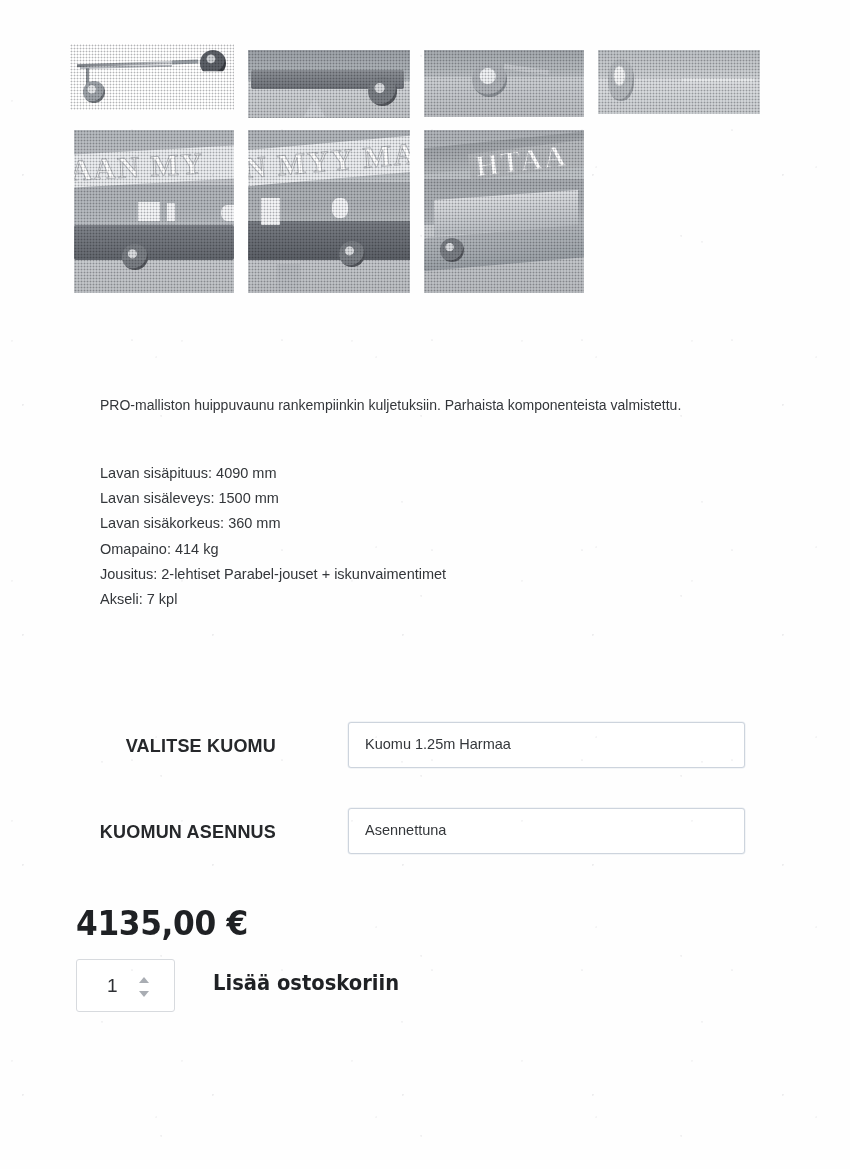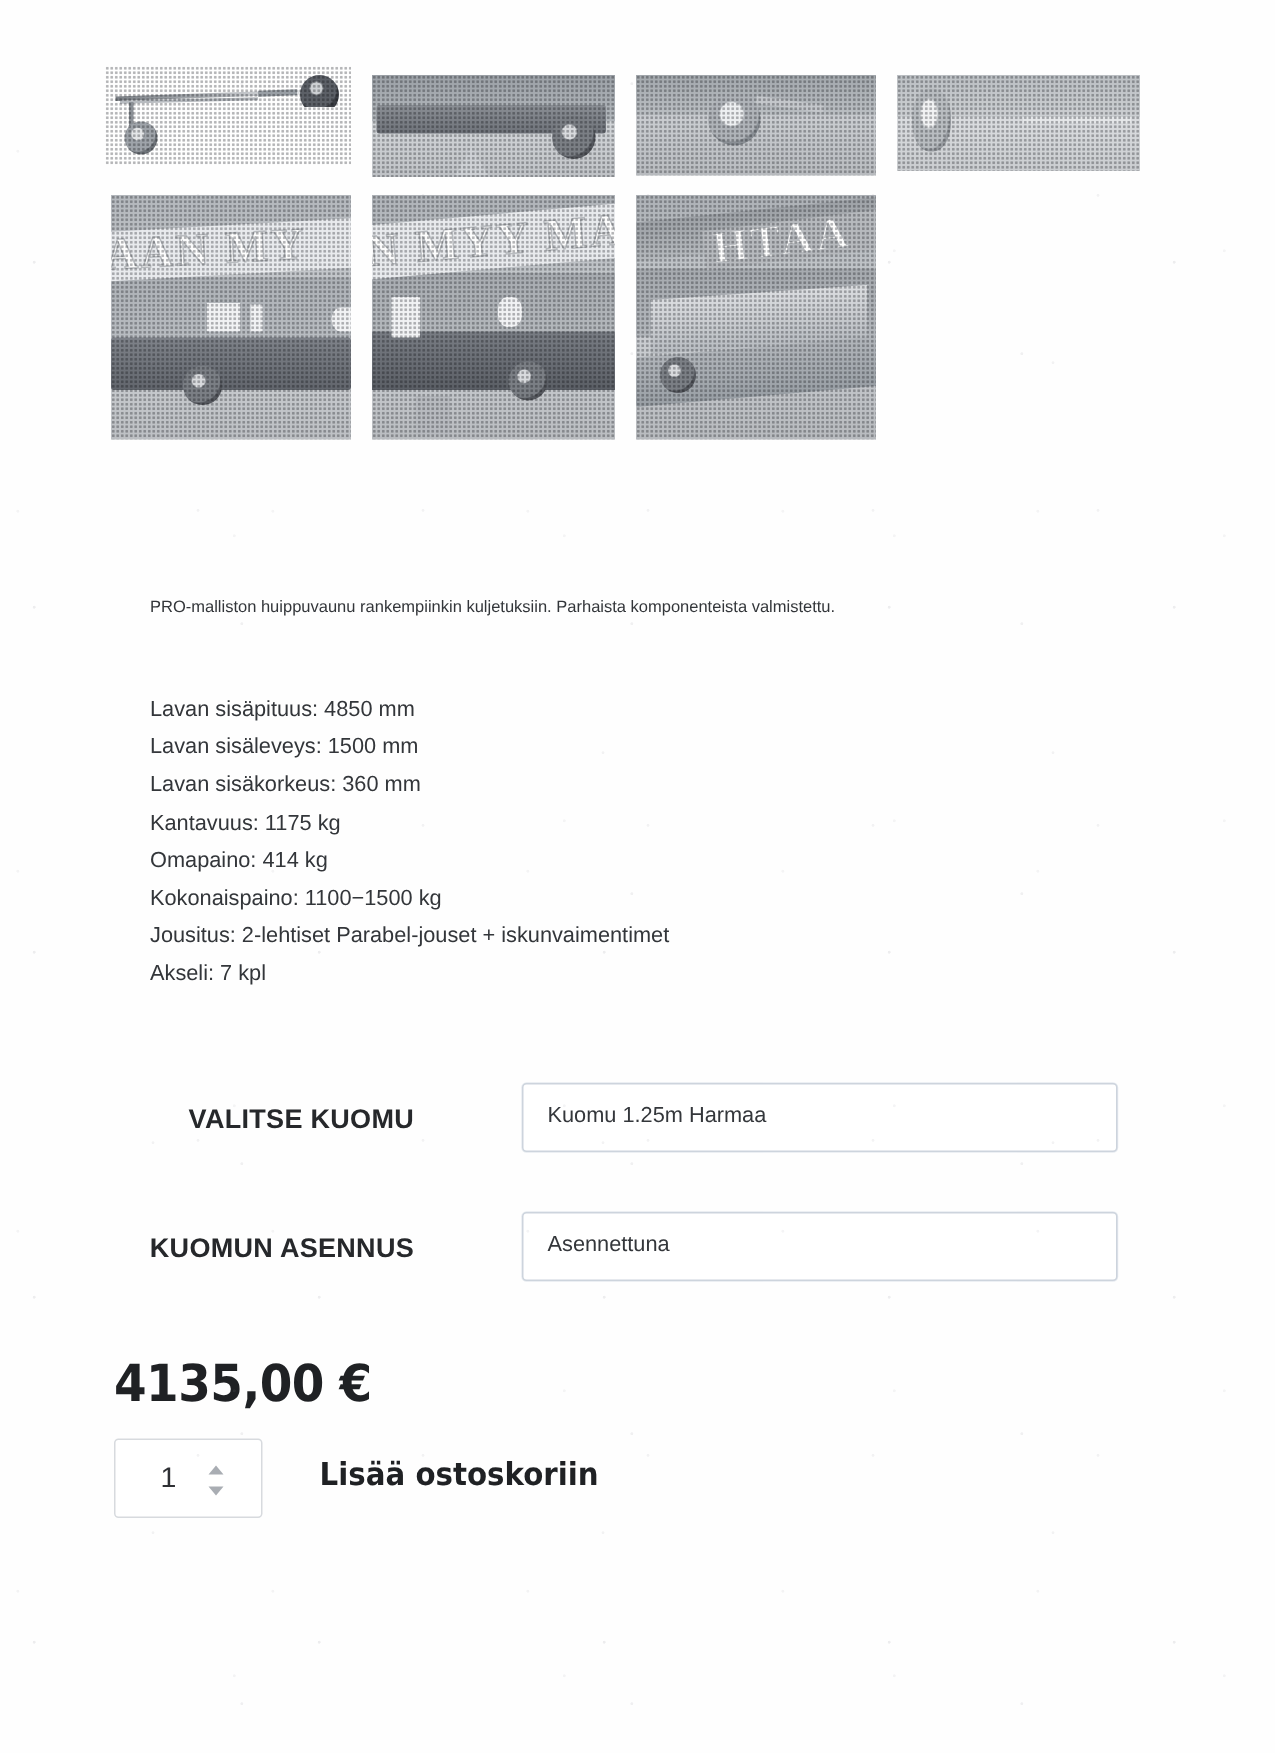--- a/index.html
+++ b/index.html
@@ -141,21 +141,21 @@
   
   .drawbar-wrap { position: absolute; inset: 0; background: #ffffff; }
   .drawbar-wrap::after { display: none; }
 
   
   #description {
     position: absolute;
     left: 100px;
     top: 393px;
     width: 610px;
-    font-size: 11px;
+    font-size: 14px;
     line-height: 25px;
     color: #33363a;
   }
 
   #specs {
     position: absolute;
     left: 100px;
     top: 461px;
     width: 560px;
     font-size: 14.5px;
@@ -358,26 +358,24 @@
         <div class="trailer-body light" style="top:62%;height:20%;left:0%;right:-4%;transform:skewY(-5deg);"></div>
         <div class="wheel" style="left:10%;top:66%;width:15%;padding-top:15%;"></div>
       </div>
     </div>
 
   </div>
 
   <div id="description">PRO-malliston huippuvaunu rankempiinkin kuljetuksiin. Parhaista komponenteista valmistettu.</div>
 
   <div id="specs">
-    <div class="spec-row">Lavan sisäpituus: 4850 mm</div>
+    <div class="spec-row">Lavan sisäpituus: 4090 mm</div>
     <div class="spec-row">Lavan sisäleveys: 1500 mm</div>
     <div class="spec-row">Lavan sisäkorkeus: 360 mm</div>
-    <div class="spec-row">Kantavuus: 1175 kg</div>
     <div class="spec-row">Omapaino: 414 kg</div>
-    <div class="spec-row">Kokonaispaino: 1100−1500 kg</div>
     <div class="spec-row">Jousitus: 2-lehtiset Parabel-jouset + iskunvaimentimet</div>
     <div class="spec-row">Akseli: 7 kpl</div>
   </div>
 
   <div class="option-row" id="option-row-1">
     <div class="option-label">VALITSE KUOMU</div>
     <div class="select-box">
       <div class="select-value">Kuomu 1.25m Harmaa</div>
     </div>
   </div>

